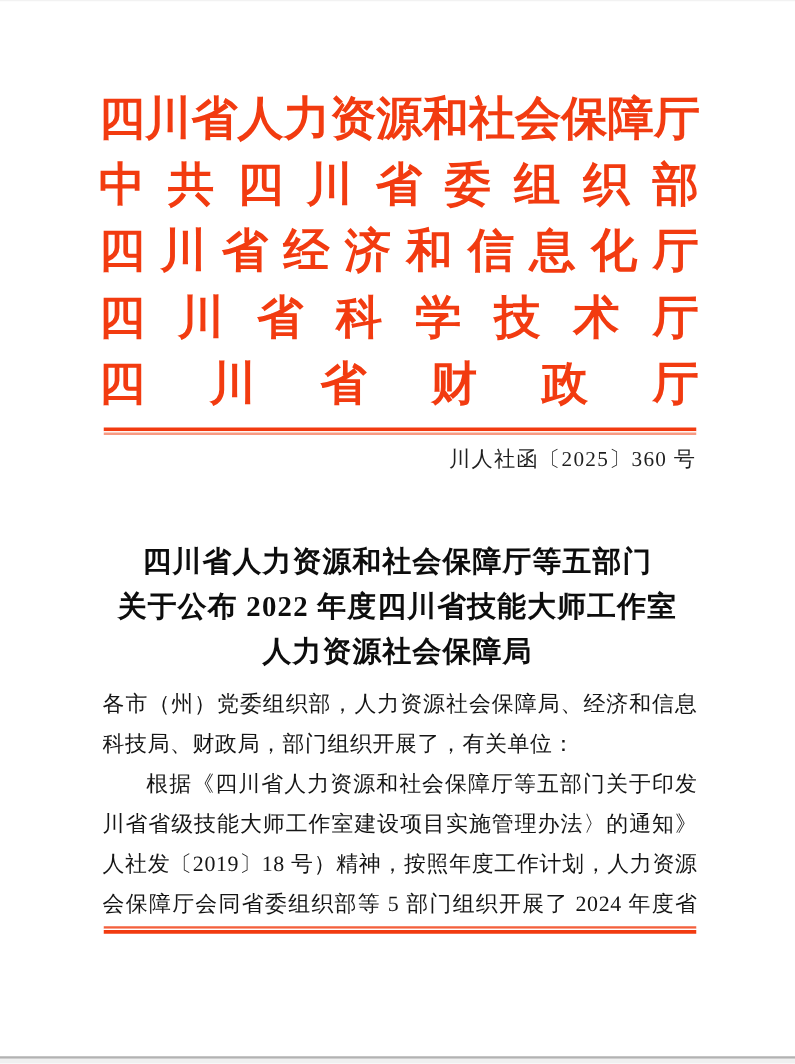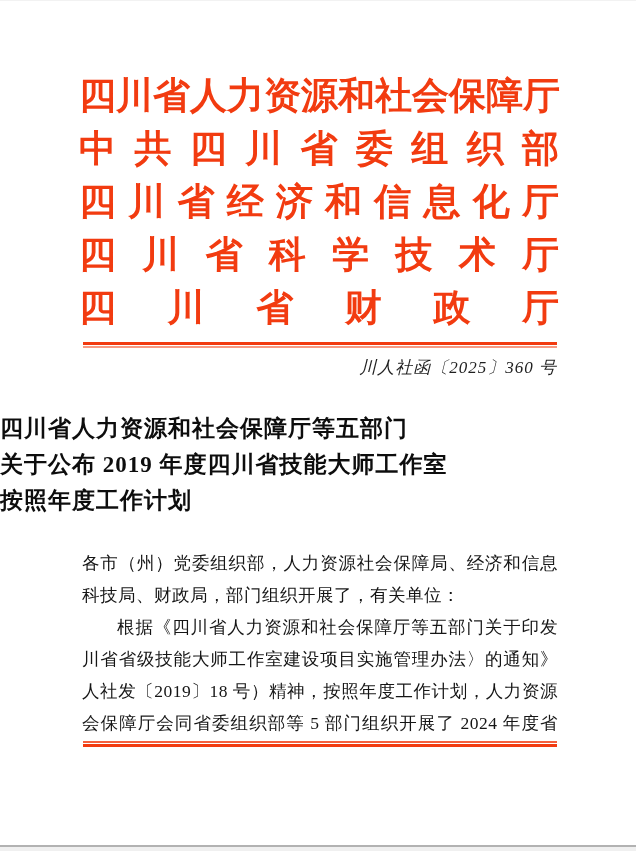--- a/index.html
+++ b/index.html
@@ -61,29 +61,29 @@
   
   .doc-number {
     position: absolute;
     top: 355px;
     left: 80px;
     width: 477px;
     text-align: right;
     font-size: 17px;
     letter-spacing: 1px;
     color: #1f1f1f;
-    font-style: italic;
   }
 
   
   .title {
     position: absolute;
-    top: 410px;
+    top: 431px;
     left: 0;
     width: 636px;
+    text-align: center;
     color: #0d0d0d;
   }
   .title-line {
     font-size: 23px;
     font-weight: 700;
     line-height: 36px;
     letter-spacing: 1px;
     white-space: nowrap;
   }
 
@@ -188,22 +188,22 @@
   <div class="rule-top">
     <div class="thick"></div>
       <div class="gap"></div>
       <div class="thin"></div>
   </div>
 
   <div class="doc-number">川人社函〔2025〕360 号</div>
 
   <div class="title">
     <div class="title-line">四川省人力资源和社会保障厅等五部门</div>
-    <div class="title-line">关于公布 2019 年度四川省技能大师工作室</div>
-    <div class="title-line">按照年度工作计划</div>
+    <div class="title-line">关于公布 2022 年度四川省技能大师工作室</div>
+    <div class="title-line">人力资源社会保障局</div>
   </div>
 
   <div class="body-text">
     <div class="body-line fill">各市（州）党委组织部，人力资源社会保障局、经济和信息化局、</div>
     <div class="body-line">科技局、财政局，部门组织开展了，有关单位：</div>
     <div class="body-line fill indent">根据《四川省人力资源和社会保障厅等五部门关于印发〈四</div>
     <div class="body-line fill">川省省级技能大师工作室建设项目实施管理办法〉的通知》（川</div>
     <div class="body-line fill">人社发〔2019〕18 号）精神，按照年度工作计划，人力资源社</div>
     <div class="body-line fill">会保障厅会同省委组织部等 5 部门组织开展了 2024 年度省级技</div>
   </div>

